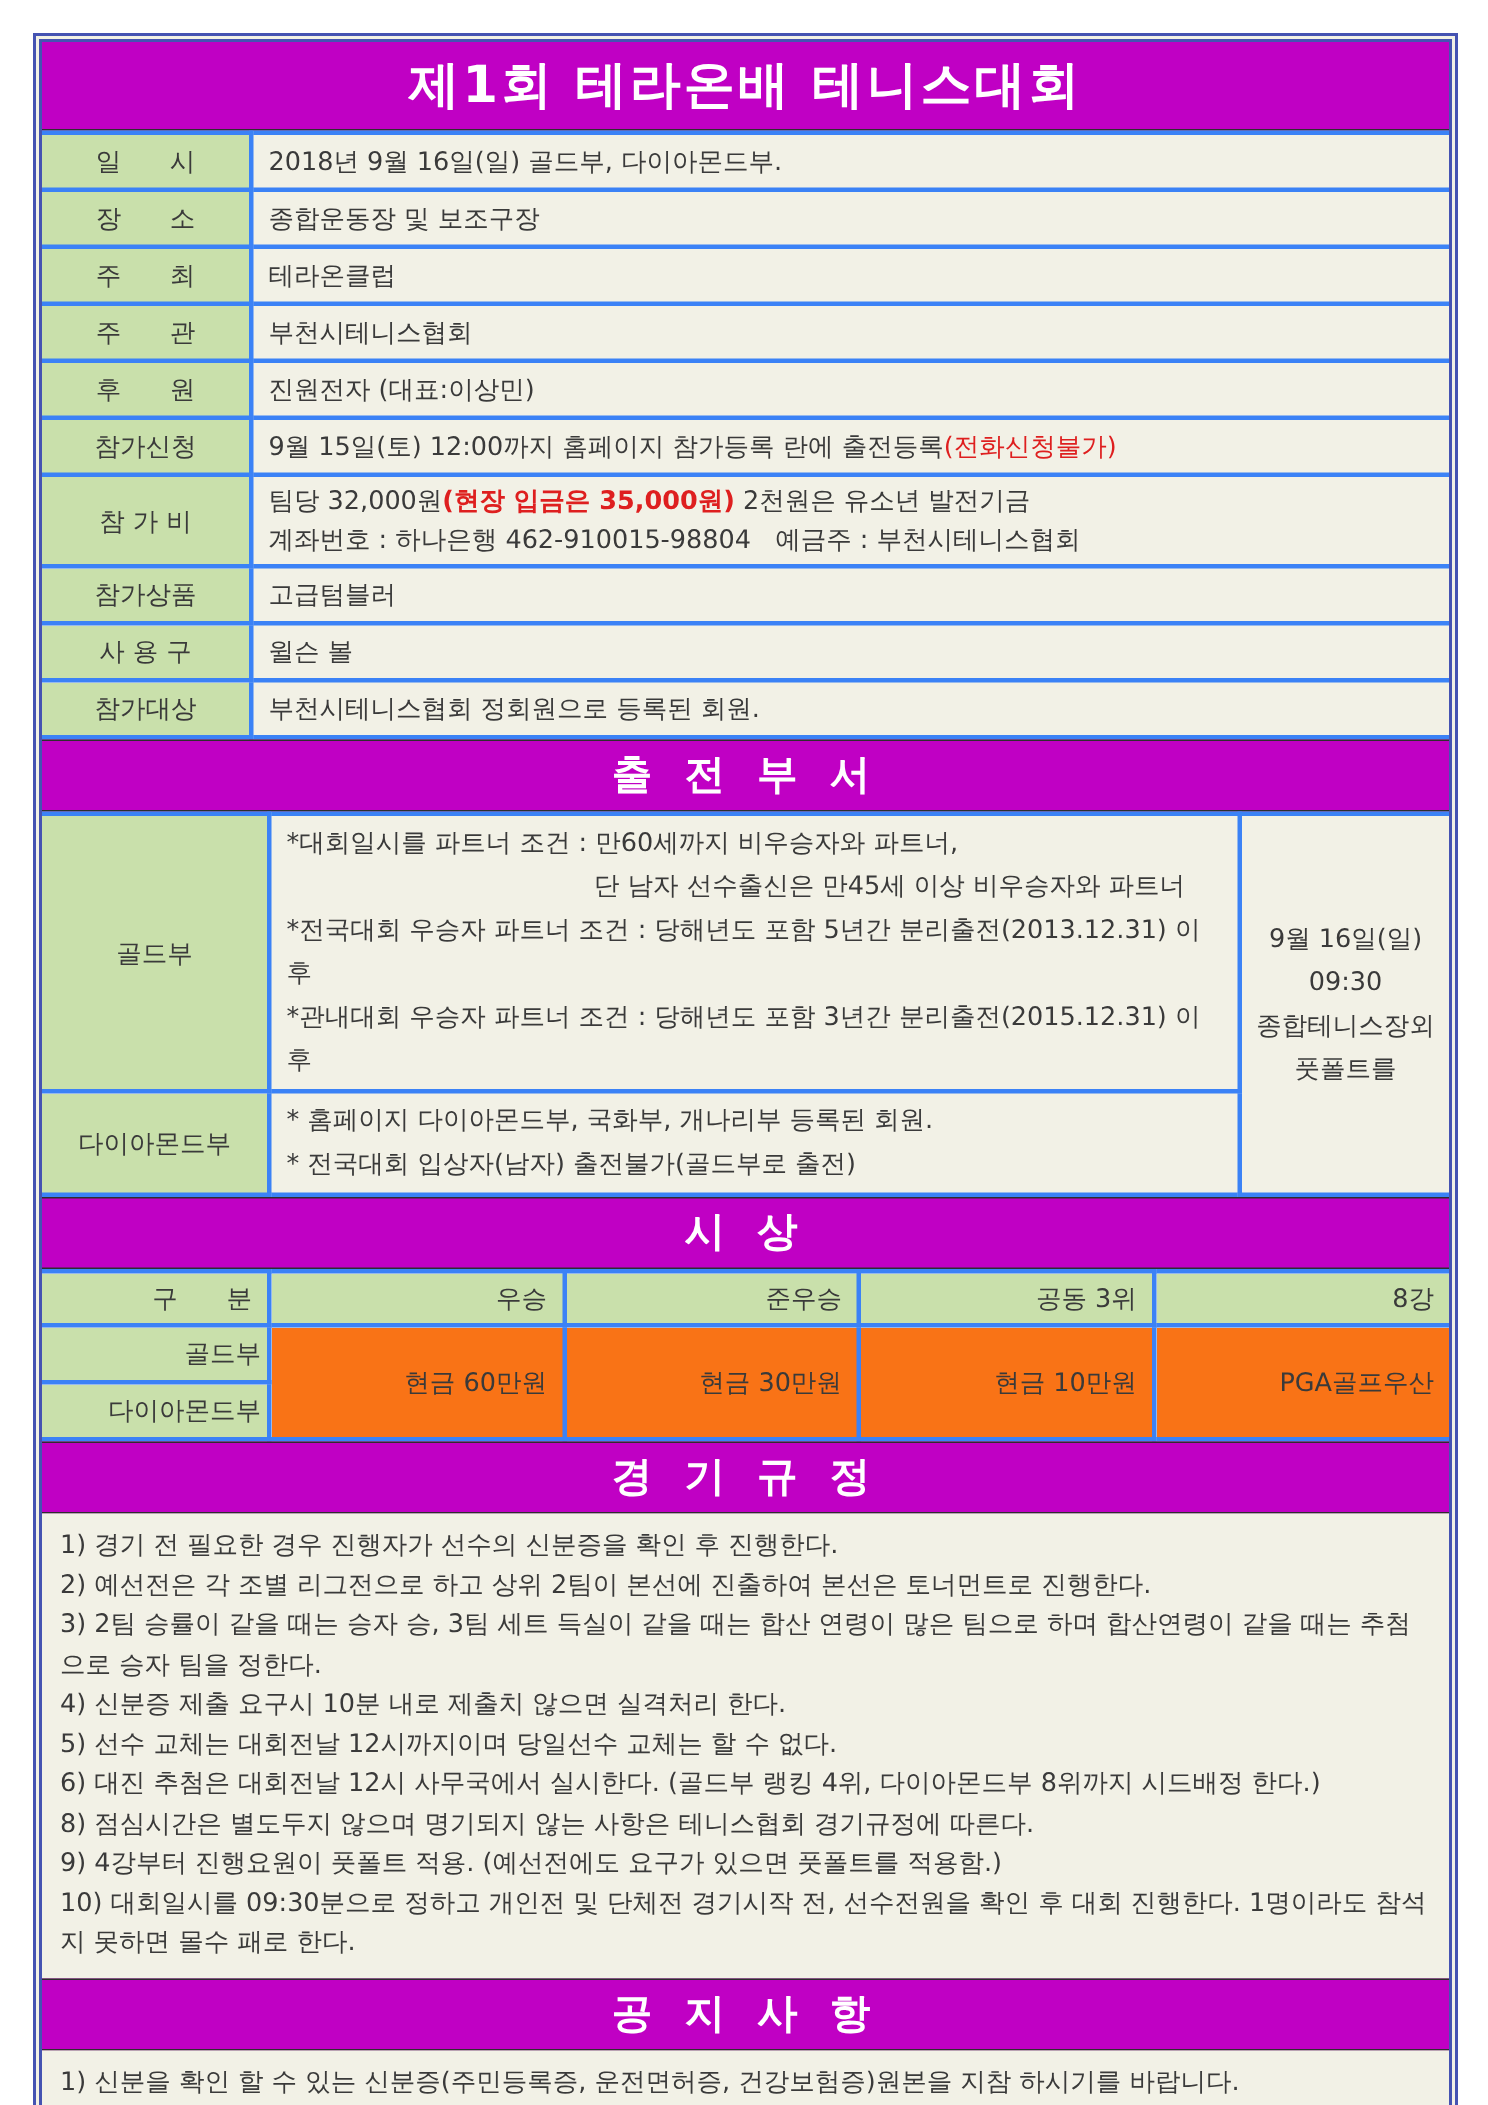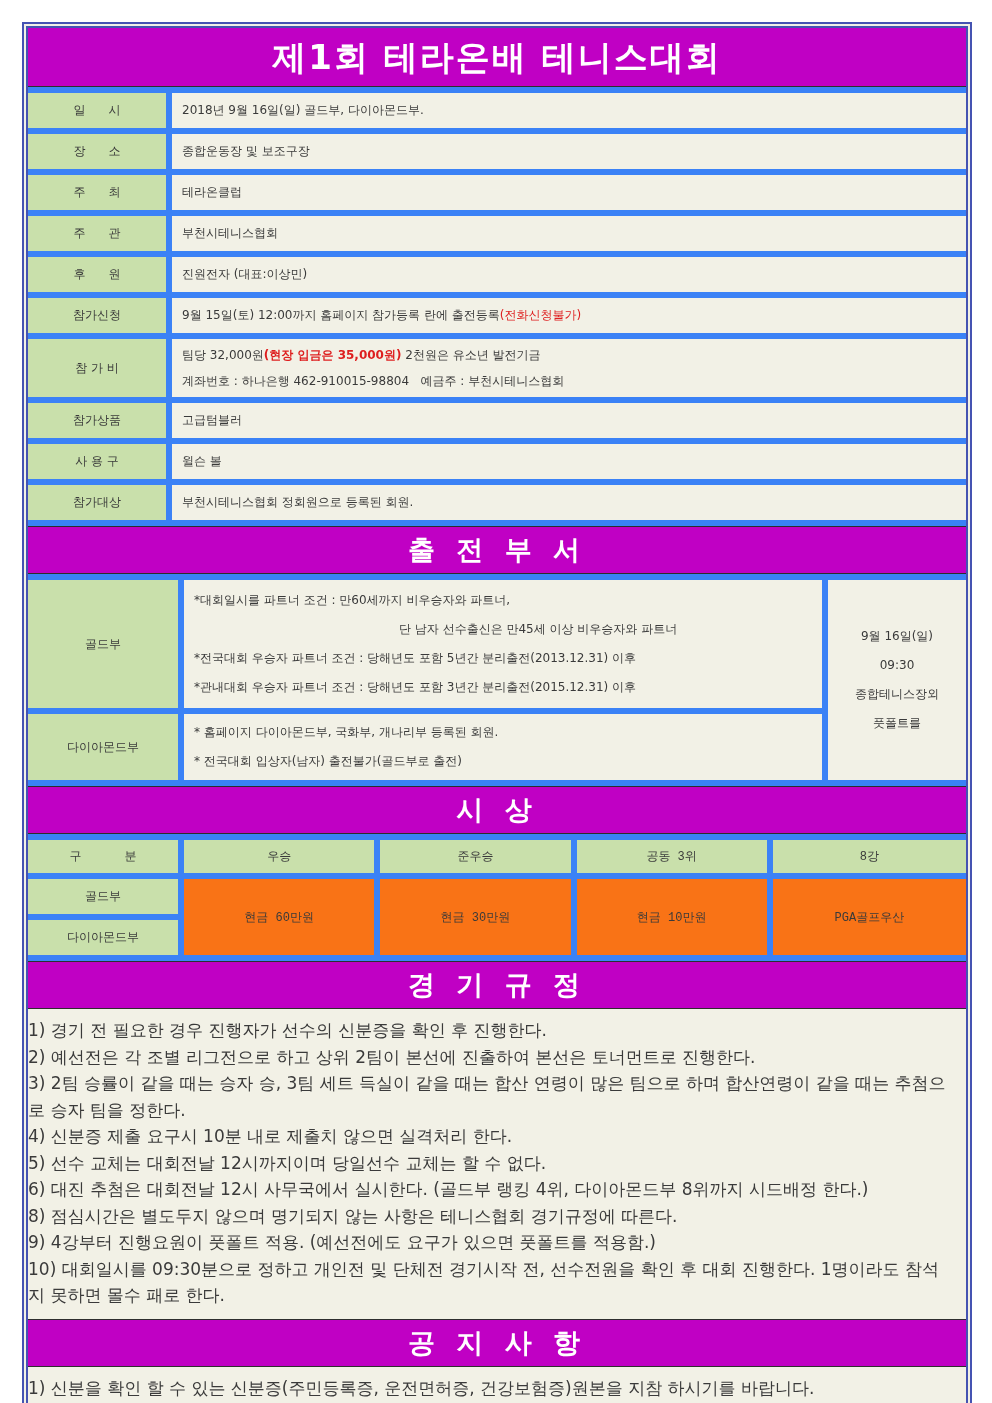--- a/index.html
+++ b/index.html
@@ -28,22 +28,22 @@
     height:58px;line-height:58px;
     font-size:34px;letter-spacing:2px;
   }
   .band.section{
     height:46px;line-height:46px;
     font-size:27px;letter-spacing:6px;
   }
   
   table{border-collapse:collapse;width:100%;table-layout:fixed;}
   td{
-    border:6px solid #3b82f6;
-    font-size:12px;
+    border:3px solid #3b82f6;
+    font-size:17px;
     padding:0 10px;
     vertical-align:middle;
     overflow:hidden;
   }
   td.lbl{
     background:#c9e0ab;
     text-align:center;
     white-space:pre;
     padding:0 4px;
   }
@@ -59,28 +59,28 @@
   
   .div-table td{padding:4px 10px;}
   .div-table .content div{line-height:29px;}
   .div-table .indent{padding-left:205px;}
   .div-table td.sched{
     text-align:center;line-height:29px;padding:0 4px;
     background:#f2f1e6;
   }
   .div-table td.lbl{white-space:normal;}
   
-  .awards-table td{height:33px;text-align:center;font-family:Liberation Mono, monospace;}
+  .awards-table td{height:33px;text-align:right;}
   .awards-table td.head{background:#c9e0ab;white-space:pre;}
   .awards-table td.prize{background:#f97316;height:35px;}
   .awards-table td.lbl{height:35px;}
   
   .text-block{
     background:#f2f1e6;
-    padding:8px 12px 10px 0;
+    padding:8px 12px 10px 12px;
     font-size:17px;
   }
   .text-block p{margin:0;line-height:26.5px;}
 </style>
 </head>
 <body>
 
 <div class="doc">
 
   <div class="band title">제1회  테라온배  테니스대회</div>

